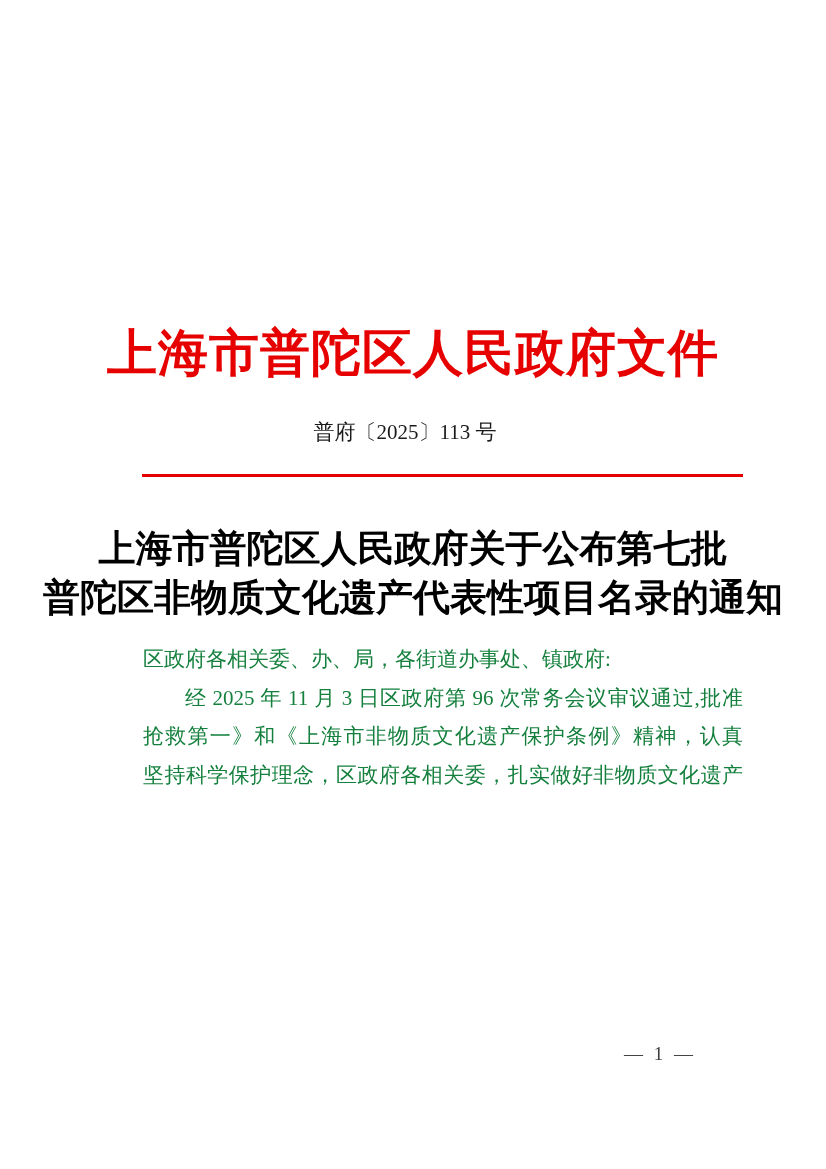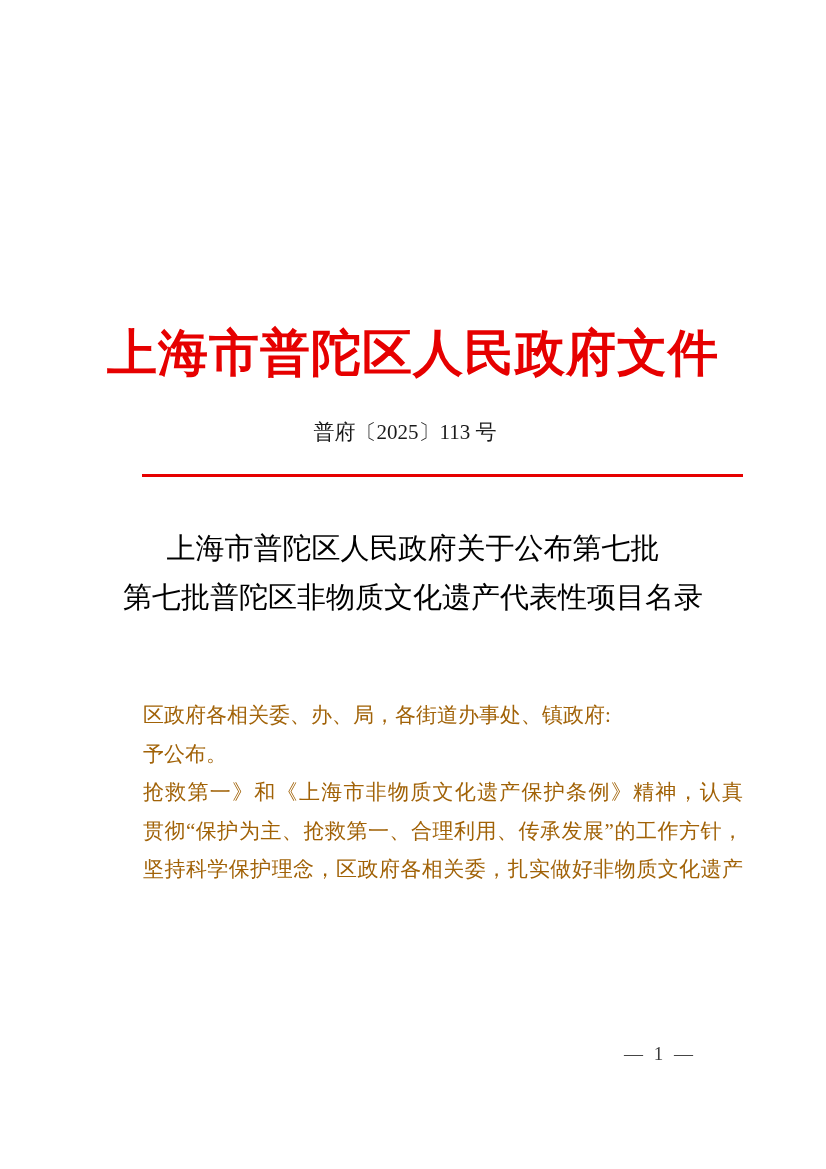--- a/index.html
+++ b/index.html
@@ -37,31 +37,31 @@
   .red-divider {
     position: absolute;
     top: 474px; left: 112px;
     width: 601px; height: 3px;
     background: var(--accent);
   }
   .doc-title {
     position: absolute;
     top: 524px; left: 0; right: 0;
     text-align: center;
-    font-weight: 400;
-    font-size: 29px;
+    font-weight: 700;
+    font-size: 37px;
     line-height: 49px;
     color: #000;
   }
   .doc-body {
     position: absolute;
-    top: 696px; left: 113px;
+    top: 640px; left: 113px;
     width: 600px;
     font-size: 21px;
-    color: #a16207;
+    color: #15803d;
   }
   .body-line {
     height: 38.5px;
     line-height: 38.5px;
     white-space: nowrap;
   }
   .body-line.j {
     white-space: normal;
     text-align: justify;
     text-align-last: justify;
@@ -85,26 +85,25 @@
 <div class="page">
 
   <div class="letterhead">上海市普陀区人民政府文件</div>
 
   <div class="doc-number">普府〔2025〕113 号</div>
 
   <div class="red-divider"></div>
 
   <div class="doc-title">
     <div>上海市普陀区人民政府关于公布第七批</div>
-    <div>第七批普陀区非物质文化遗产代表性项目名录</div>
+    <div>普陀区非物质文化遗产代表性项目名录的通知</div>
   </div>
 
   <div class="doc-body">
     <div class="body-line">区政府各相关委、办、局，各街道办事处、镇政府:</div>
-    <div class="body-line">予公布。</div>
+    <div class="body-line j ind">经 2025 年 11 月 3 日区政府第 96 次常务会议审议通过,批准</div>
     <div class="body-line j">抢救第一》和《上海市非物质文化遗产保护条例》精神，认真</div>
-    <div class="body-line j">贯彻“保护为主、抢救第一、合理利用、传承发展”的工作方针，</div>
     <div class="body-line j">坚持科学保护理念，区政府各相关委，扎实做好非物质文化遗产项</div>
   </div>
 
   <div class="page-number">— 1 —</div>
 
 </div>
 
 </body></html>

